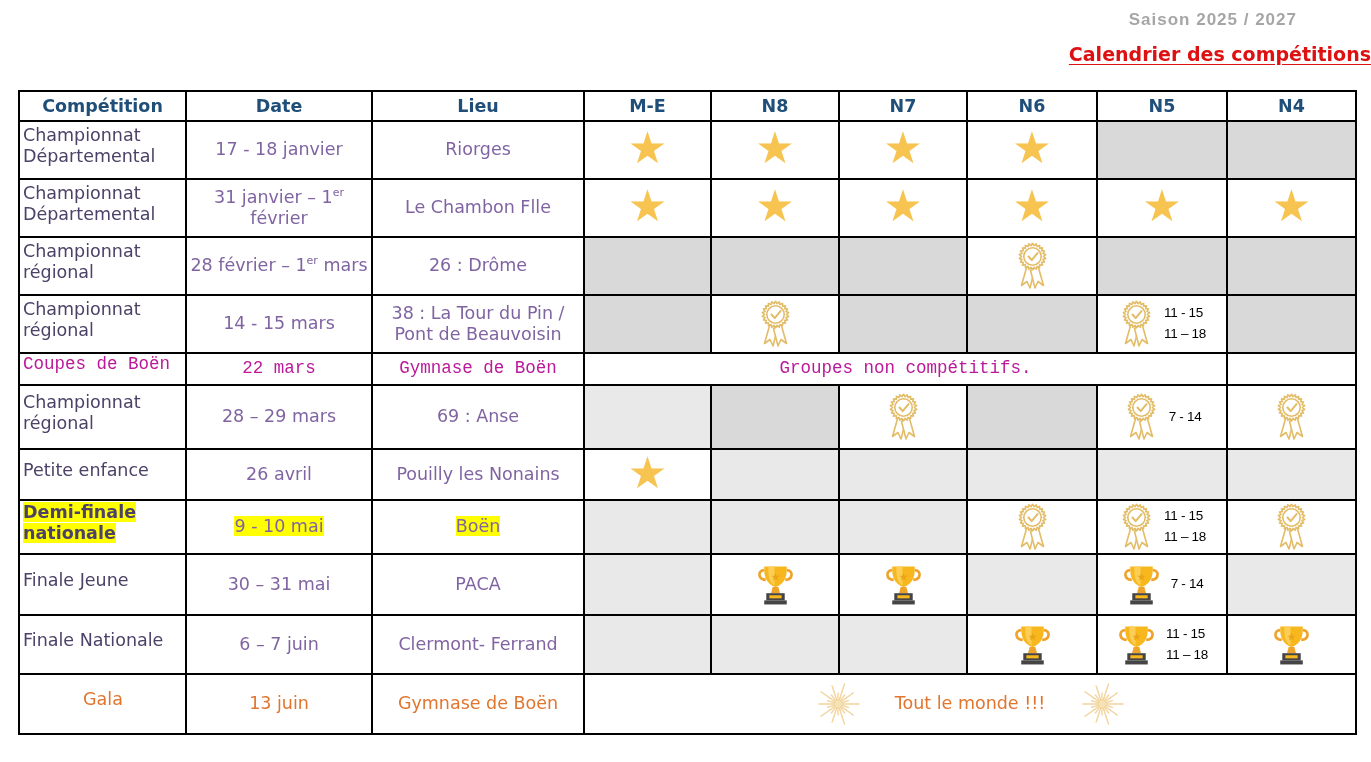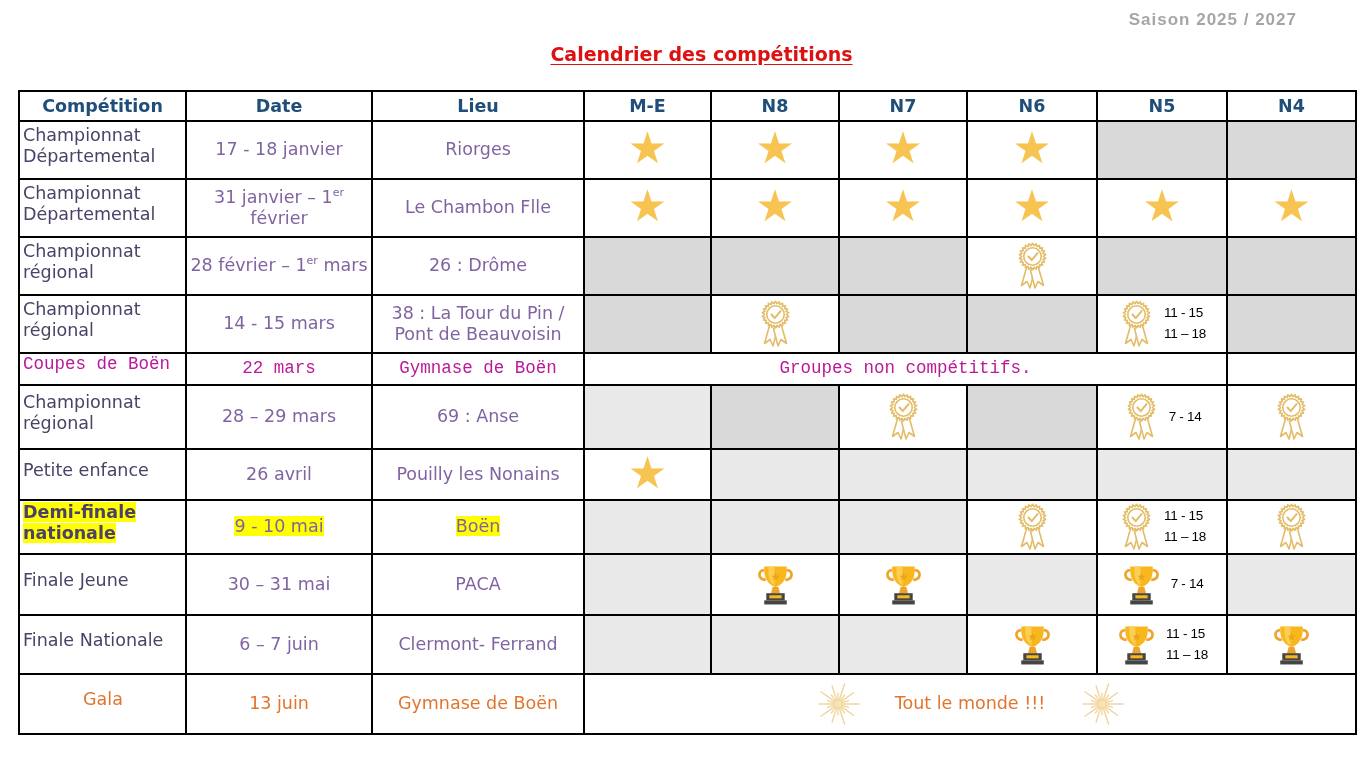--- a/index.html
+++ b/index.html
@@ -2,21 +2,21 @@
 <html style="--title-red: #DD1111; --saison-gray: #A6A6A6; --header-blue: #1F4E79; --competition-purple: #4C4167; --body-purple: #8064A2; --coupes-magenta: #BB1999; --gala-orange: #E2752E; --highlight-yellow: #FFFF00; --star-gold: #F7C452; --medal-gold: #E3BC67; --trophy-gold: #F7B71D; --cell-gray: #D9D9D9; --cell-lightgray: #E9E9E9; --grid-black: #000000;"><head>
 <meta charset="utf-8">
 <style>
   html,body{margin:0;padding:0;background:#fff;}
   body{width:1371px;height:762px;font-family:"DejaVu Sans",sans-serif;overflow:hidden;}
   .saison{
     text-align:right;padding:10px 74px 0 0;
     font-family:"Liberation Sans",sans-serif;font-weight:bold;
     font-size:17px;letter-spacing:1px;color:var(--saison-gray,#A6A6A6);
   }
-  .title-wrap{text-align:center;margin-top:13px;margin-left:32px;}
+  .title-wrap{text-align:right;margin-top:13px;margin-left:32px;}
   .title{
     color:var(--title-red,#DD1111);font-weight:bold;font-size:19px;
     text-decoration:underline;text-underline-offset:3px;
   }
   table{
     border-collapse:collapse;table-layout:fixed;
     width:1337px;margin:25px 0 0 18px;
   }
   th,td{border:2.5px solid var(--grid-black,#000);overflow:hidden;}
   th{

